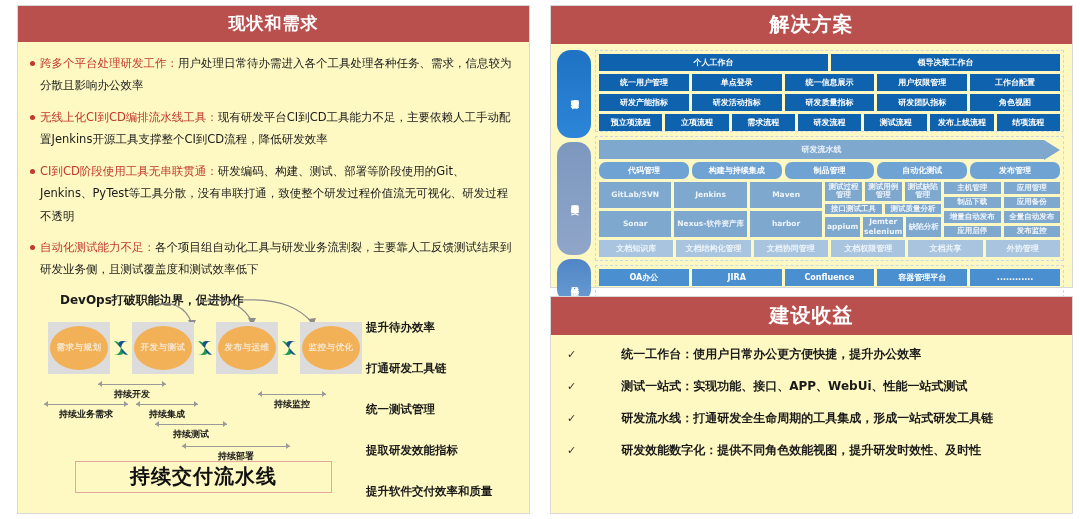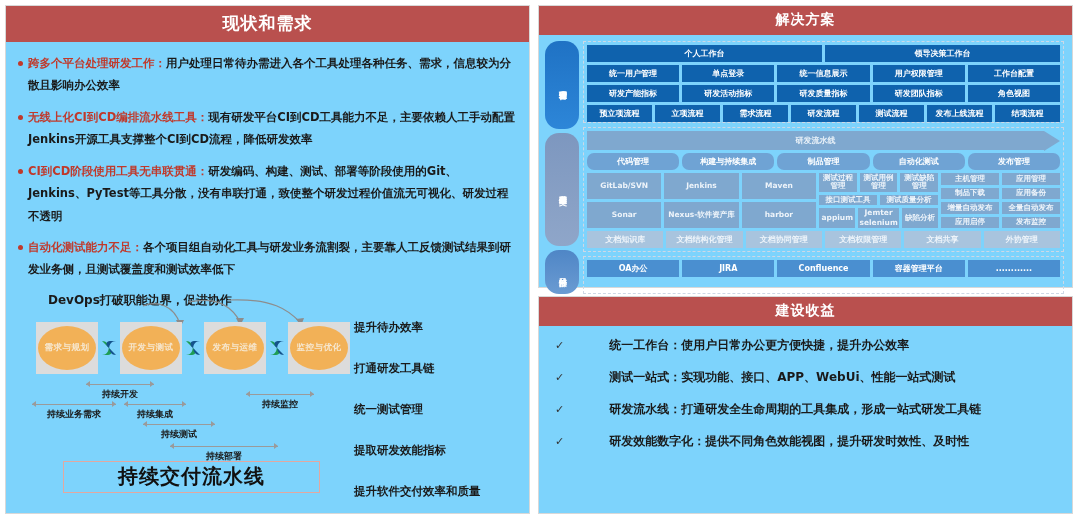--- a/index.html
+++ b/index.html
@@ -5,37 +5,37 @@
   html,body{margin:0;padding:0;}
   body{
     width:1080px;height:519px;
     background:#ffffff;
     font-family:"DejaVu Sans","Liberation Sans",sans-serif;
     overflow:hidden;
   }
   .slide{position:relative;width:1080px;height:519px;display:flex;gap:8px;padding:0;box-sizing:border-box;}
 
   
-  .panel{background:#7dd3fc;border:1px solid #d8d8d8;box-sizing:border-box;}
+  .panel{background:#fef9c3;border:1px solid #d8d8d8;box-sizing:border-box;margin-left:12px;}
   .panel-head{
     background:#b9504e;color:#fff;text-align:center;
     font-weight:bold;letter-spacing:1px;
   }
 
   
   .left-col{width:525px;margin:5px 0 5px 5px;display:flex;flex-direction:column;}
   .left-panel{flex:1;display:flex;flex-direction:column;}
   .left-panel .panel-head{font-size:17px;padding:6px 0 7px;}
   .left-body{flex:1;padding:10px 14px 4px 12px;box-sizing:border-box;}
 
   .bullet{
     display:flex;align-items:flex-start;
     margin-bottom:9px;
     font-size:11.5px;line-height:1.95;
-    color:#1a1a1a;font-weight:bold;
+    color:#1a1a1a;font-weight:normal;
   }
   .dot{
     flex:0 0 auto;width:5px;height:5px;border-radius:50%;
     background:#c0392b;margin:9px 5px 0 0;
   }
   .btxt{flex:1;}
   .bhl{color:#c0392b;}
 
   
   .devops{position:relative;margin-top:2px;height:205px;}
@@ -82,21 +82,21 @@
   .outcomes{position:absolute;left:336px;top:30px;width:180px;}
   .outcome{
     font-size:11.5px;font-weight:bold;color:#1a1a1a;
     margin-bottom:26px;white-space:nowrap;
   }
 
   
   .right-col{width:535px;margin:5px 5px 5px 0;display:flex;flex-direction:column;gap:8px;}
   .sol-panel{height:283px;display:flex;flex-direction:column;}
   .ben-panel{flex:1;display:flex;flex-direction:column;}
-  .right-col .panel-head{font-size:14px;padding:5px 0 6px;}
+  .right-col .panel-head{font-size:20px;padding:5px 0 6px;}
 
   .sol-body{flex:1;padding:6px 8px 6px 6px;box-sizing:border-box;display:flex;gap:4px;}
 
   .side-labels{width:34px;display:flex;flex-direction:column;gap:4px;}
   .side-pill{
     border-radius:14px;color:#fff;font-size:8px;font-weight:bold;
     display:flex;align-items:center;justify-content:center;
     writing-mode:vertical-rl;text-orientation:upright;
     letter-spacing:0px;line-height:1;padding:3px 0;
   }

